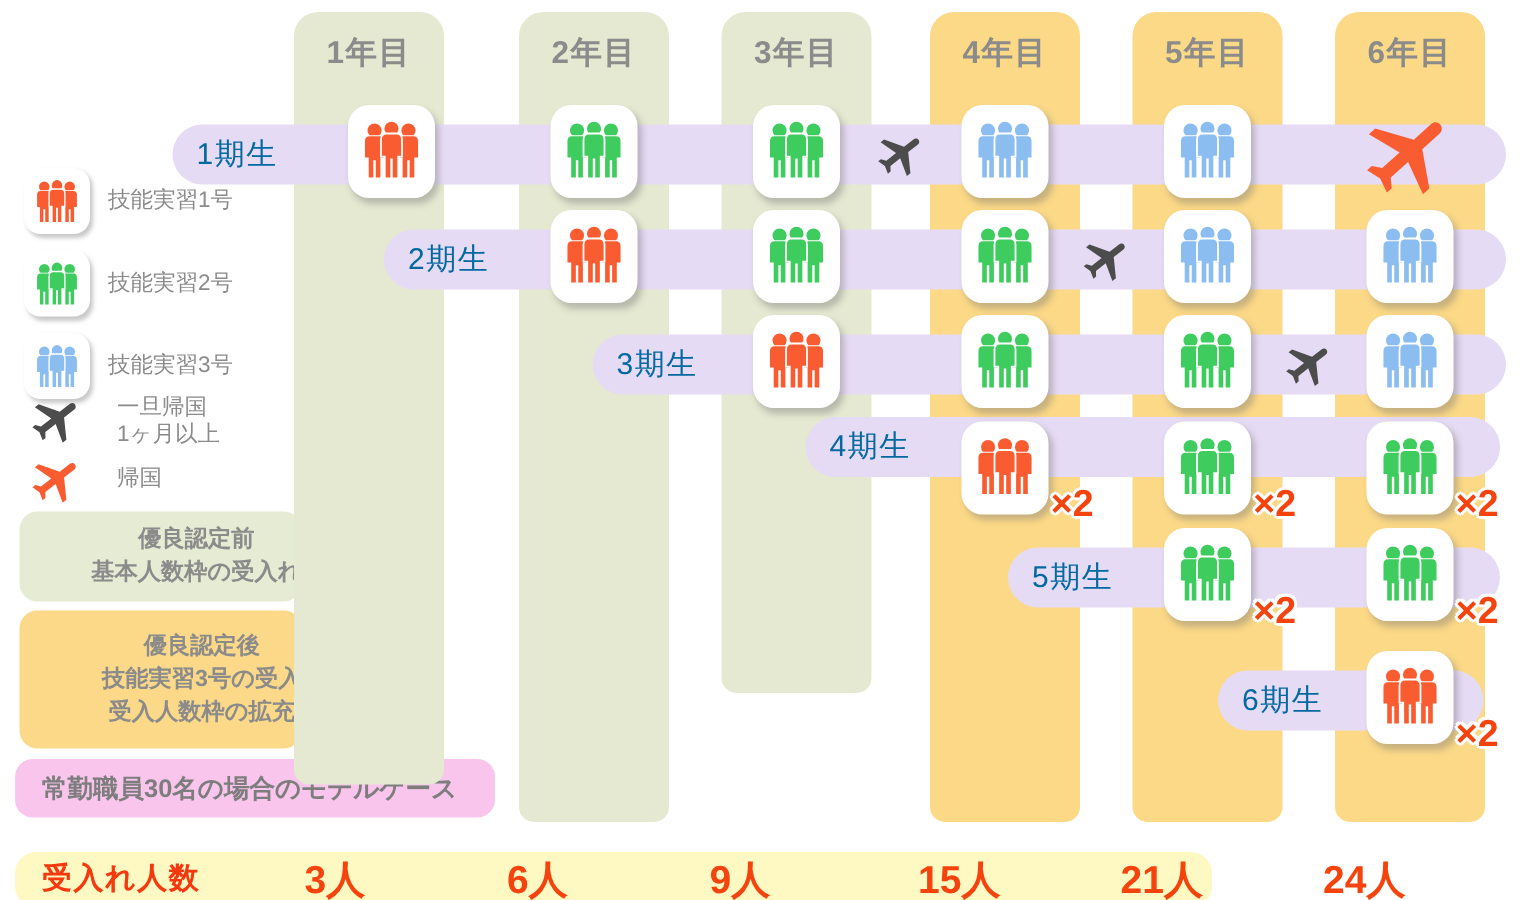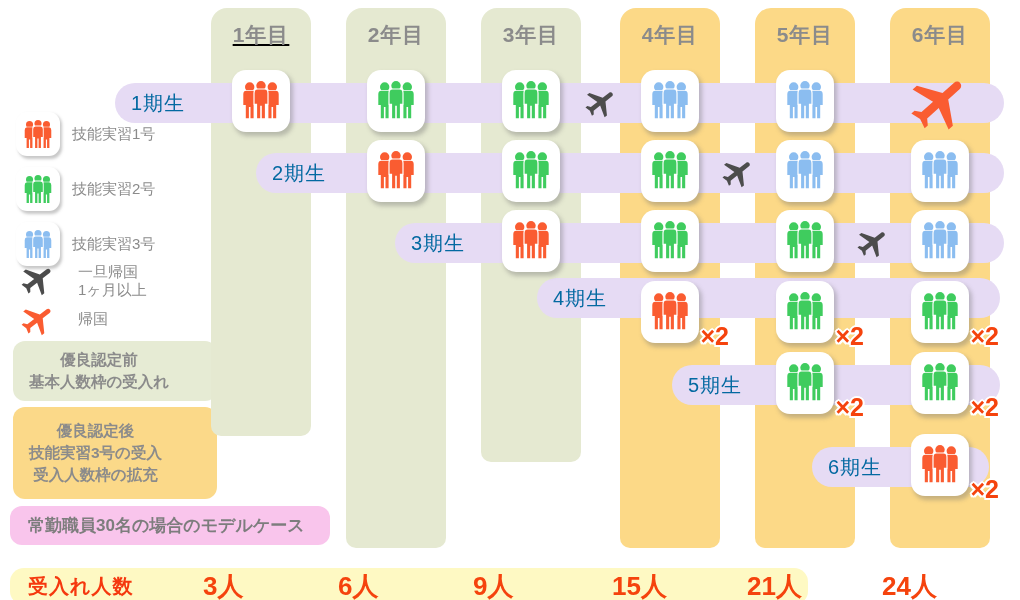--- a/index.html
+++ b/index.html
@@ -22,38 +22,38 @@
   .x2{position:absolute;right:-30px;bottom:-8px;font-size:25px;font-weight:bold;color:#f5430d;z-index:5;
     text-shadow:-2px 0 #fff,2px 0 #fff,0 -2px #fff,0 2px #fff,-1.5px -1.5px #fff,1.5px -1.5px #fff,-1.5px 1.5px #fff,1.5px 1.5px #fff;}
   .plane-sm{position:absolute;z-index:3;}
   .plane-big{position:absolute;z-index:4;}
   
   .legend-box{position:absolute;width:44px;height:44px;background:#fff;border-radius:11px;
     box-shadow:2px 2.5px 3px rgba(110,110,110,.38);}
   .legend-box svg{display:block;margin:6px auto 0;}
   .legend-plane{position:absolute;}
   .legend-label{position:absolute;font-size:15px;color:#8b8b8b;font-weight:500;white-space:pre-line;line-height:18px;}
-  .note{position:absolute;display:flex;align-items:center;justify-content:flex-start;text-align:center;
-    border-radius:12px;color:#8b8b8b;font-size:15.5px;font-weight:600;line-height:22px;padding-left:16px;}
+  .note{position:absolute;display:flex;align-items:center;justify-content:flex-end;text-align:center;
+    border-radius:12px;color:#8b8b8b;font-size:15.5px;font-weight:600;line-height:22px;}
   .note span{white-space:pre-line;}
   .note-green{background:#e6ebd4;}
   .note-yellow{background:#fbd989;}
   .model-case{position:absolute;display:flex;align-items:center;background:#f9c5ec;border-radius:12px;
     color:#7d7d7d;font-size:17px;font-weight:600;padding-left:18px;}
   
   #totals-bar{position:absolute;left:10px;top:568px;width:798px;height:37px;background:#fef9c3;border-radius:14px;z-index:2;}
   #totals-label{position:absolute;left:18px;top:0;line-height:37px;font-size:20px;font-weight:bold;color:#f5380e;letter-spacing:1px;}
   .total-count{position:absolute;top:0;width:100px;line-height:37px;text-align:left;font-size:26px;font-weight:bold;color:#f5430d;}
 </style>
 </head>
 <body>
 
 <div id="canvas">
   <div id="columns-layer">
-      <div class="year-col green" style="left: 211px; top: 8px; height: 428px; text-decoration: underline;">
+      <div class="year-col green" style="left: 196px; top: 8px; height: 515px;">
         <div class="year-label">1年目</div>
       </div>
       <div class="year-col green" style="left: 346px; top: 8px; height: 540px;">
         <div class="year-label">2年目</div>
       </div>
       <div class="year-col green" style="left: 481px; top: 8px; height: 454px;">
         <div class="year-label">3年目</div>
       </div>
       <div class="year-col yellow" style="left: 620px; top: 8px; height: 540px;">
         <div class="year-label">4年目</div>

